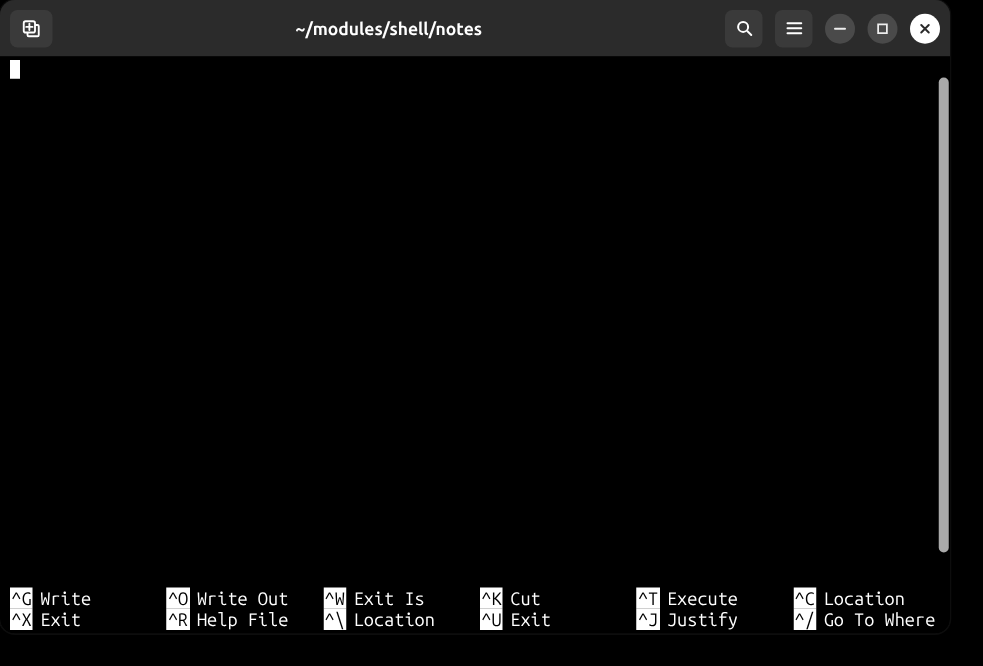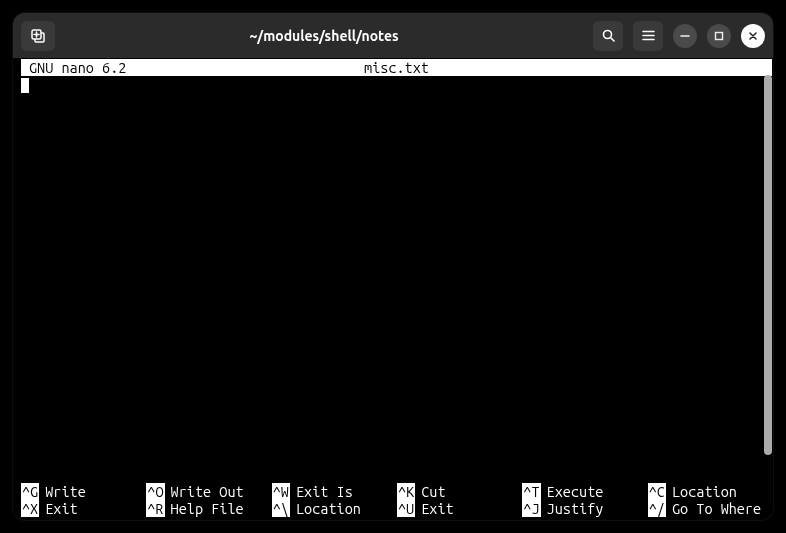--- a/index.html
+++ b/index.html
@@ -11,21 +11,20 @@
       background: #000;
       width: 786px;
       height: 533px;
       font-family: "Ubuntu Mono", "DejaVu Sans Mono", monospace;
       font-size: 14px;
       overflow: hidden;
     }
     .window {
       width: 760px;
       height: 507px;
-      margin: 13px;
       background: #1e1e1e;
       border-radius: 12px;
       overflow: hidden;
       display: flex;
       flex-direction: column;
       box-shadow: 0 0 0 1px rgba(255,255,255,0.05);
     }
     .titlebar {
       height: 45px;
       background: #2b2b2b;
@@ -201,24 +200,20 @@
       </div>
       <div class="ctrl-circle close-btn">
         <svg width="10" height="10" viewBox="0 0 10 10">
             <path d="M2 2l6 6M8 2l-6 6" stroke="#2b2b2b" stroke-width="1.6" stroke-linecap="round"></path>
           </svg>
       </div>
     </div>
   </div>
 
   <div class="terminal">
-    <div class="nano-header">
-      <span class="nano-header-left">GNU nano 6.2</span>
-      <span class="nano-header-center">misc.txt</span>
-    </div>
 
     <div class="editor-area">
       <div class="cursor"></div>
     </div>
 
     <div class="scrollbar"></div>
 
 
     <div class="shortcuts">
       <div class="shortcut">

